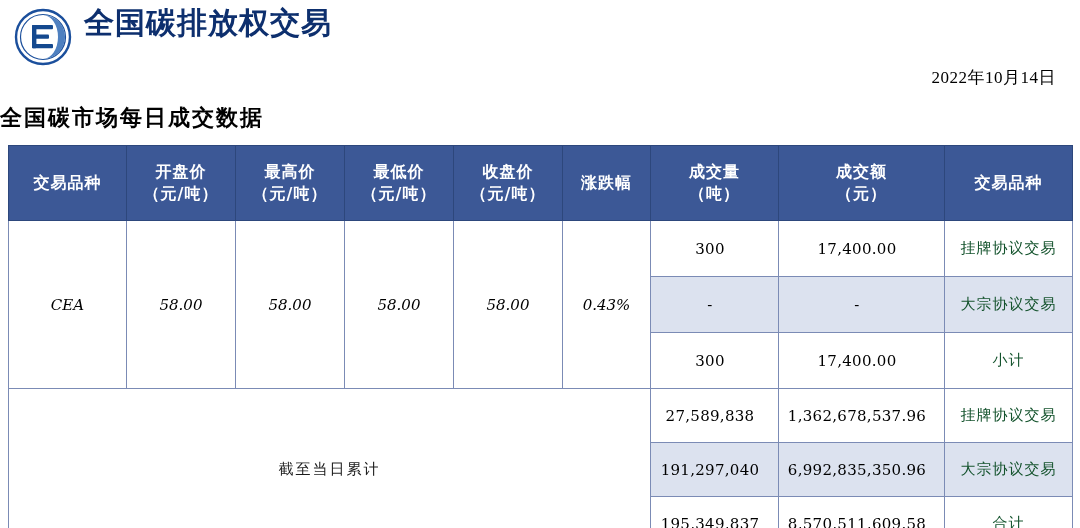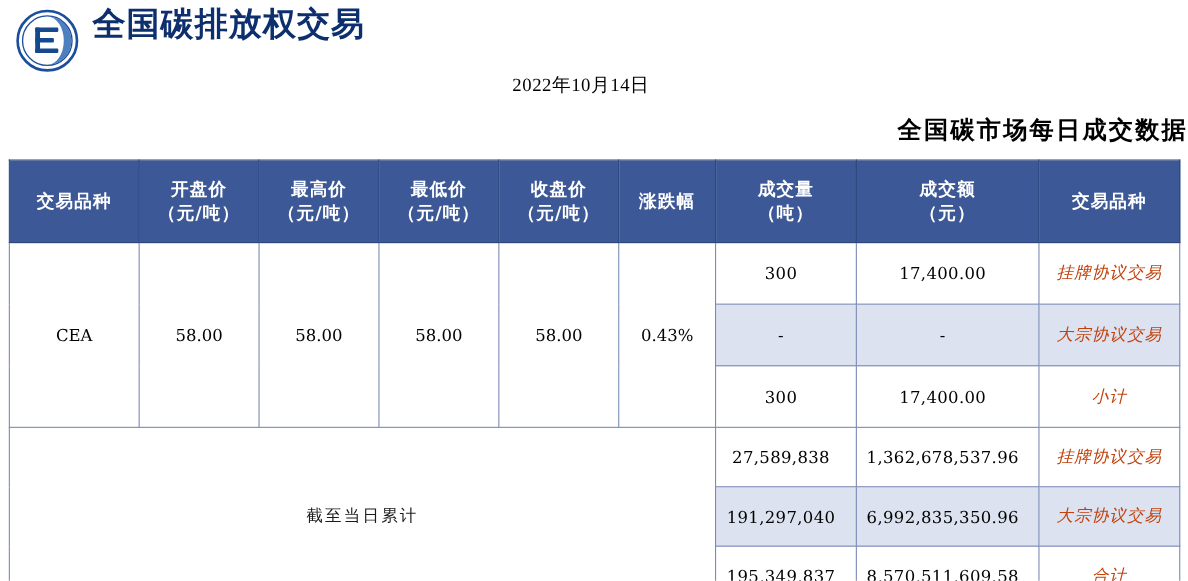--- a/index.html
+++ b/index.html
@@ -38,29 +38,29 @@
     font-family: "DejaVu Sans", sans-serif;
     font-weight: bold;
     font-size: 30px;
     letter-spacing: 1px;
     color: #0d2f6e;
     margin-left: 12px;
     line-height: 1;
     white-space: nowrap;
   }
   .date-line {
-    text-align: center;
+    text-align: right;
     padding-right: 24px;
     font-size: 17px;
     font-family: "Liberation Serif", serif;
     margin-top: 2px;
     letter-spacing: 0.5px;
   }
   .doc-title {
-    text-align: right;
+    text-align: left;
     font-size: 22px;
     font-weight: bold;
     font-family: "DejaVu Serif", serif;
     letter-spacing: 2px;
     margin: 14px 0 12px 0;
   }
   
   table.data {
     border-collapse: collapse;
     width: 1064px;
@@ -88,26 +88,26 @@
     text-align: right;
     padding-right: 10px;
     font-family: "Liberation Serif", serif;
     font-size: 16px;
     letter-spacing: 0.3px;
     margin-top: 44px;
   }
   td.mid {
     font-family: "Liberation Serif", serif;
     font-size: 16px;
+    font-style: italic;
   }
   td.method {
-    color: #c2410c;
+    color: #14532d;
     letter-spacing: 1px;
     font-size: 15px;
-    font-style: italic;
   }
   tr.alt td {
     background: #dce2ef;
   }
   td.rowlabel {
     font-family: "DejaVu Serif", serif;
     font-size: 16px;
     letter-spacing: 2px;
     color: #1a1a1a;
   }

